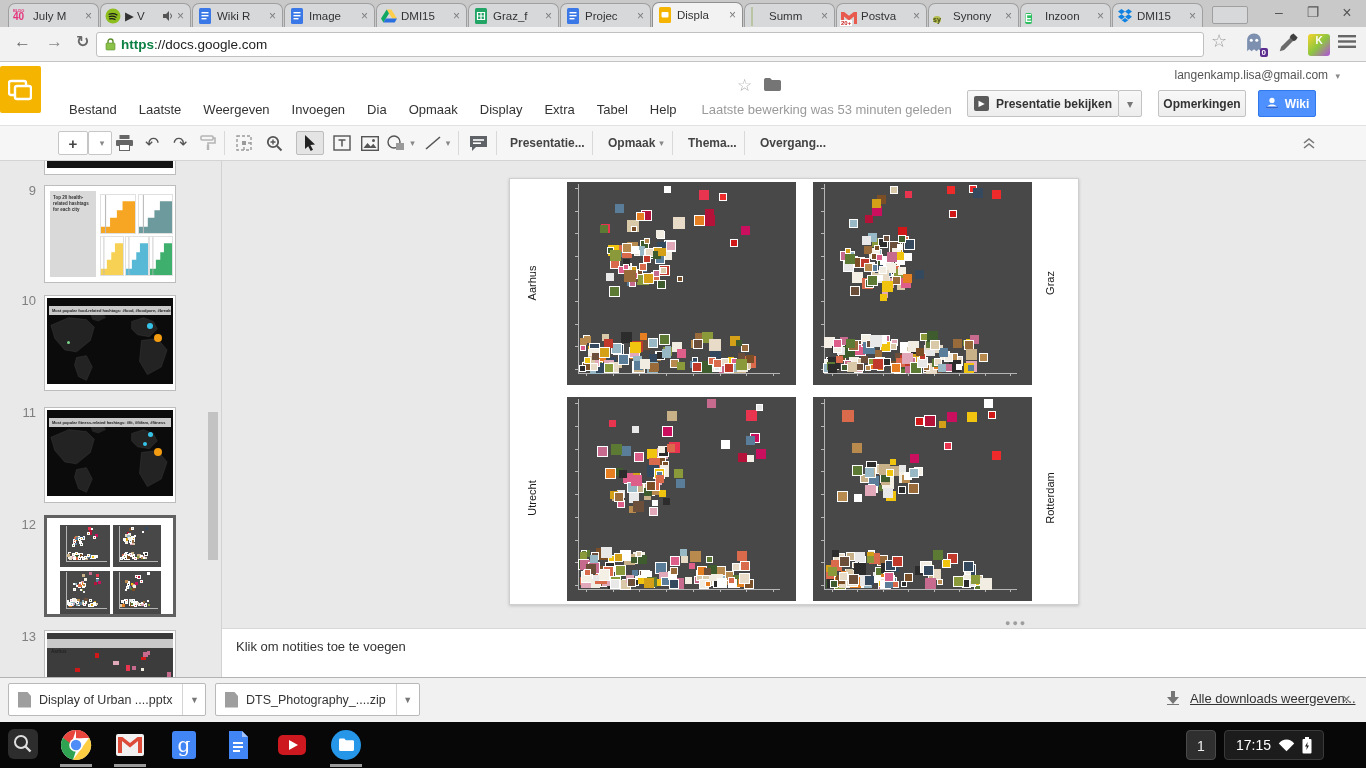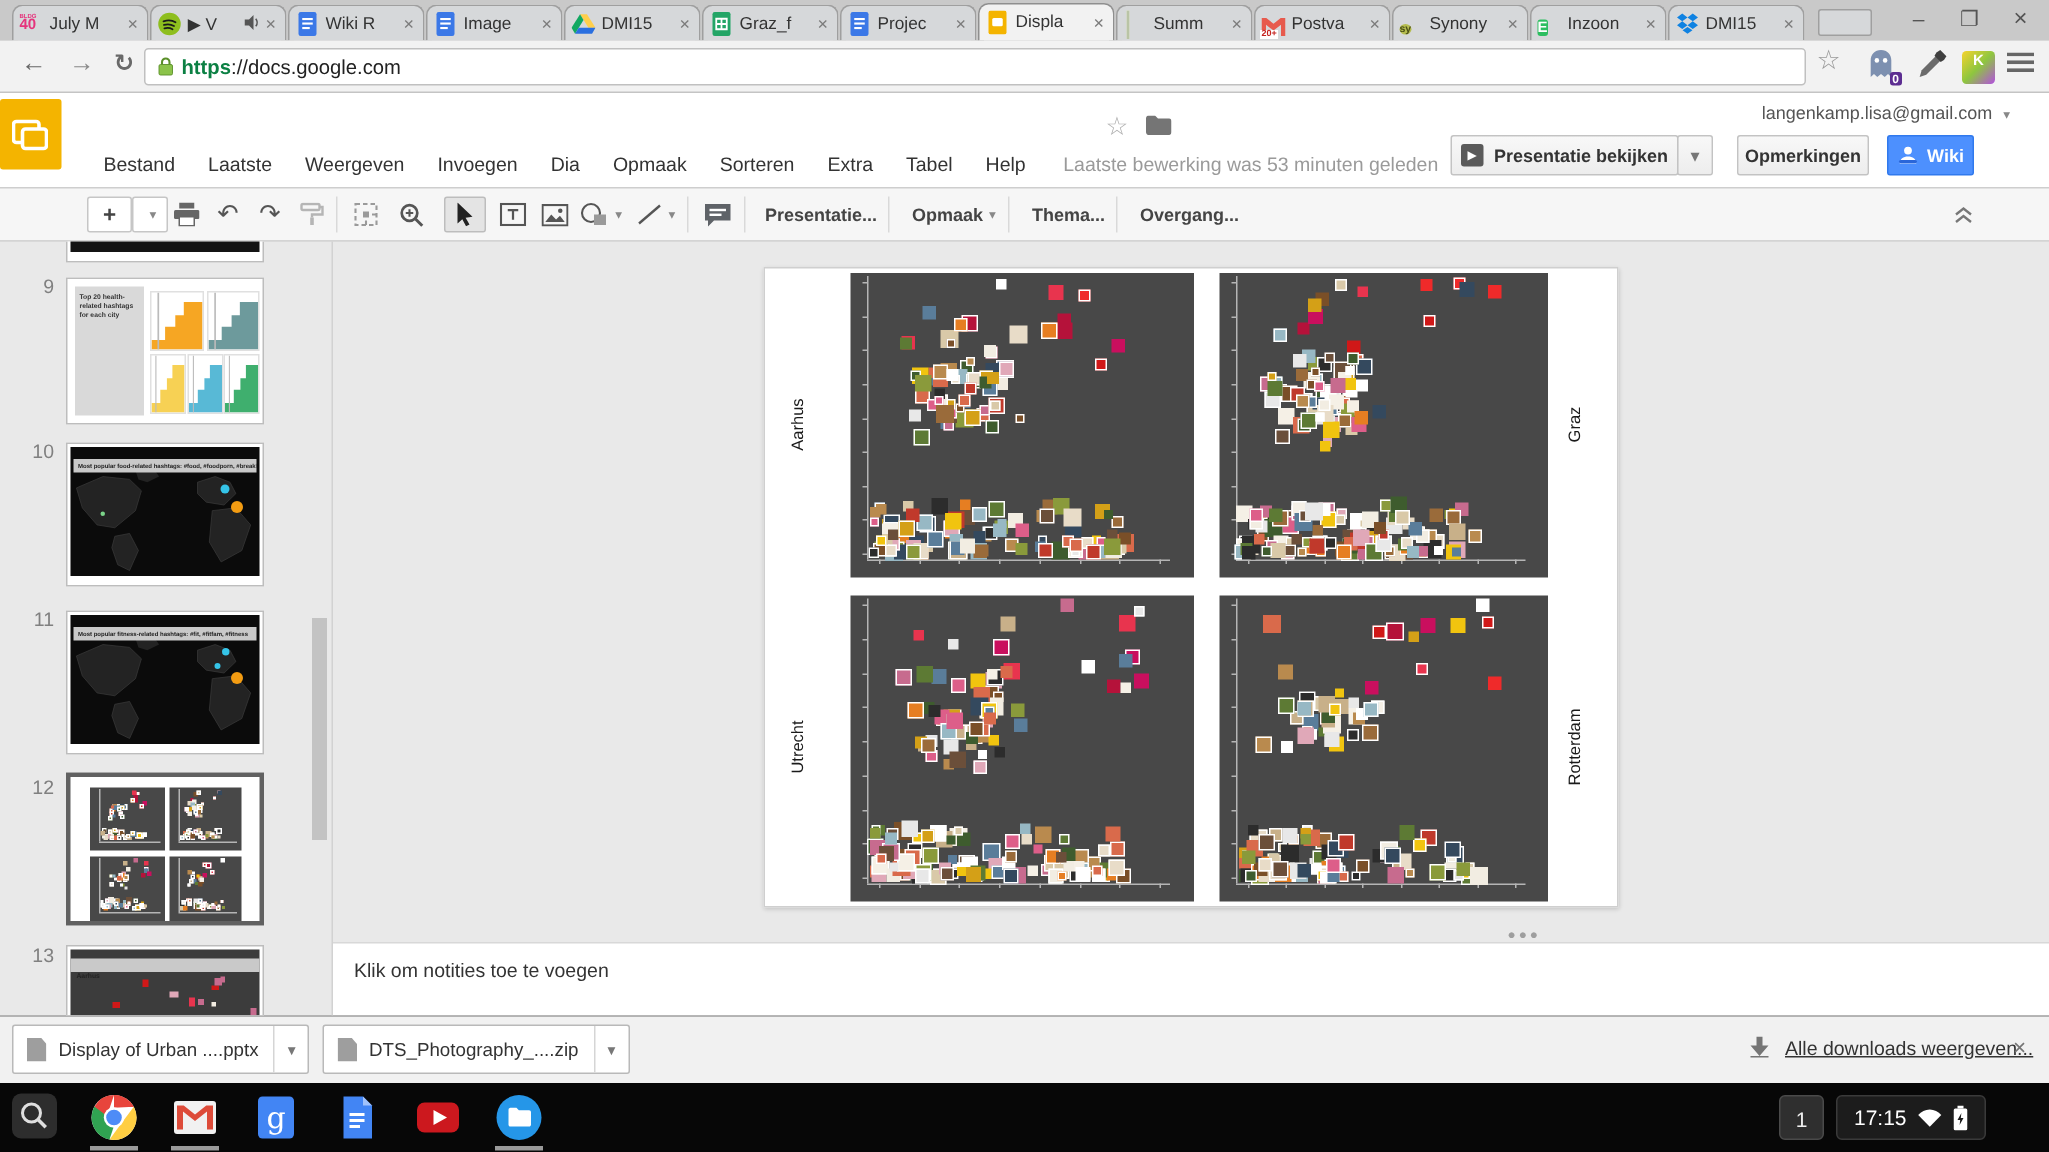--- a/index.html
+++ b/index.html
@@ -299,21 +299,21 @@
         <path d="M0 2c0-1 .6-2 1.6-2H6l2 2h7.4c1 0 1.6.8 1.6 1.8V11c0 1-.6 2-1.6 2H1.6C.6 13 0 12 0 11z" fill="#757575"></path>
       </svg>
   </div>
   <div id="menubar" class="abs">
       <div class="menuitem">Bestand</div>
       <div class="menuitem">Laatste</div>
       <div class="menuitem">Weergeven</div>
       <div class="menuitem">Invoegen</div>
       <div class="menuitem">Dia</div>
       <div class="menuitem">Opmaak</div>
-      <div class="menuitem">Sorteren</div>
+      <div class="menuitem">Display</div>
       <div class="menuitem">Extra</div>
       <div class="menuitem">Tabel</div>
       <div class="menuitem">Help</div>
       <div id="lastedit">Laatste bewerking was 53 minuten geleden</div>
     </div>
   <div id="account" class="abs"><span>langenkamp.lisa@gmail.com</span> <span class="dd">▾</span></div>
   <div class="hbtn" id="btn-present">
     <span class="playsq">▶</span>
     <span>Presentatie bekijken</span>
   </div>

